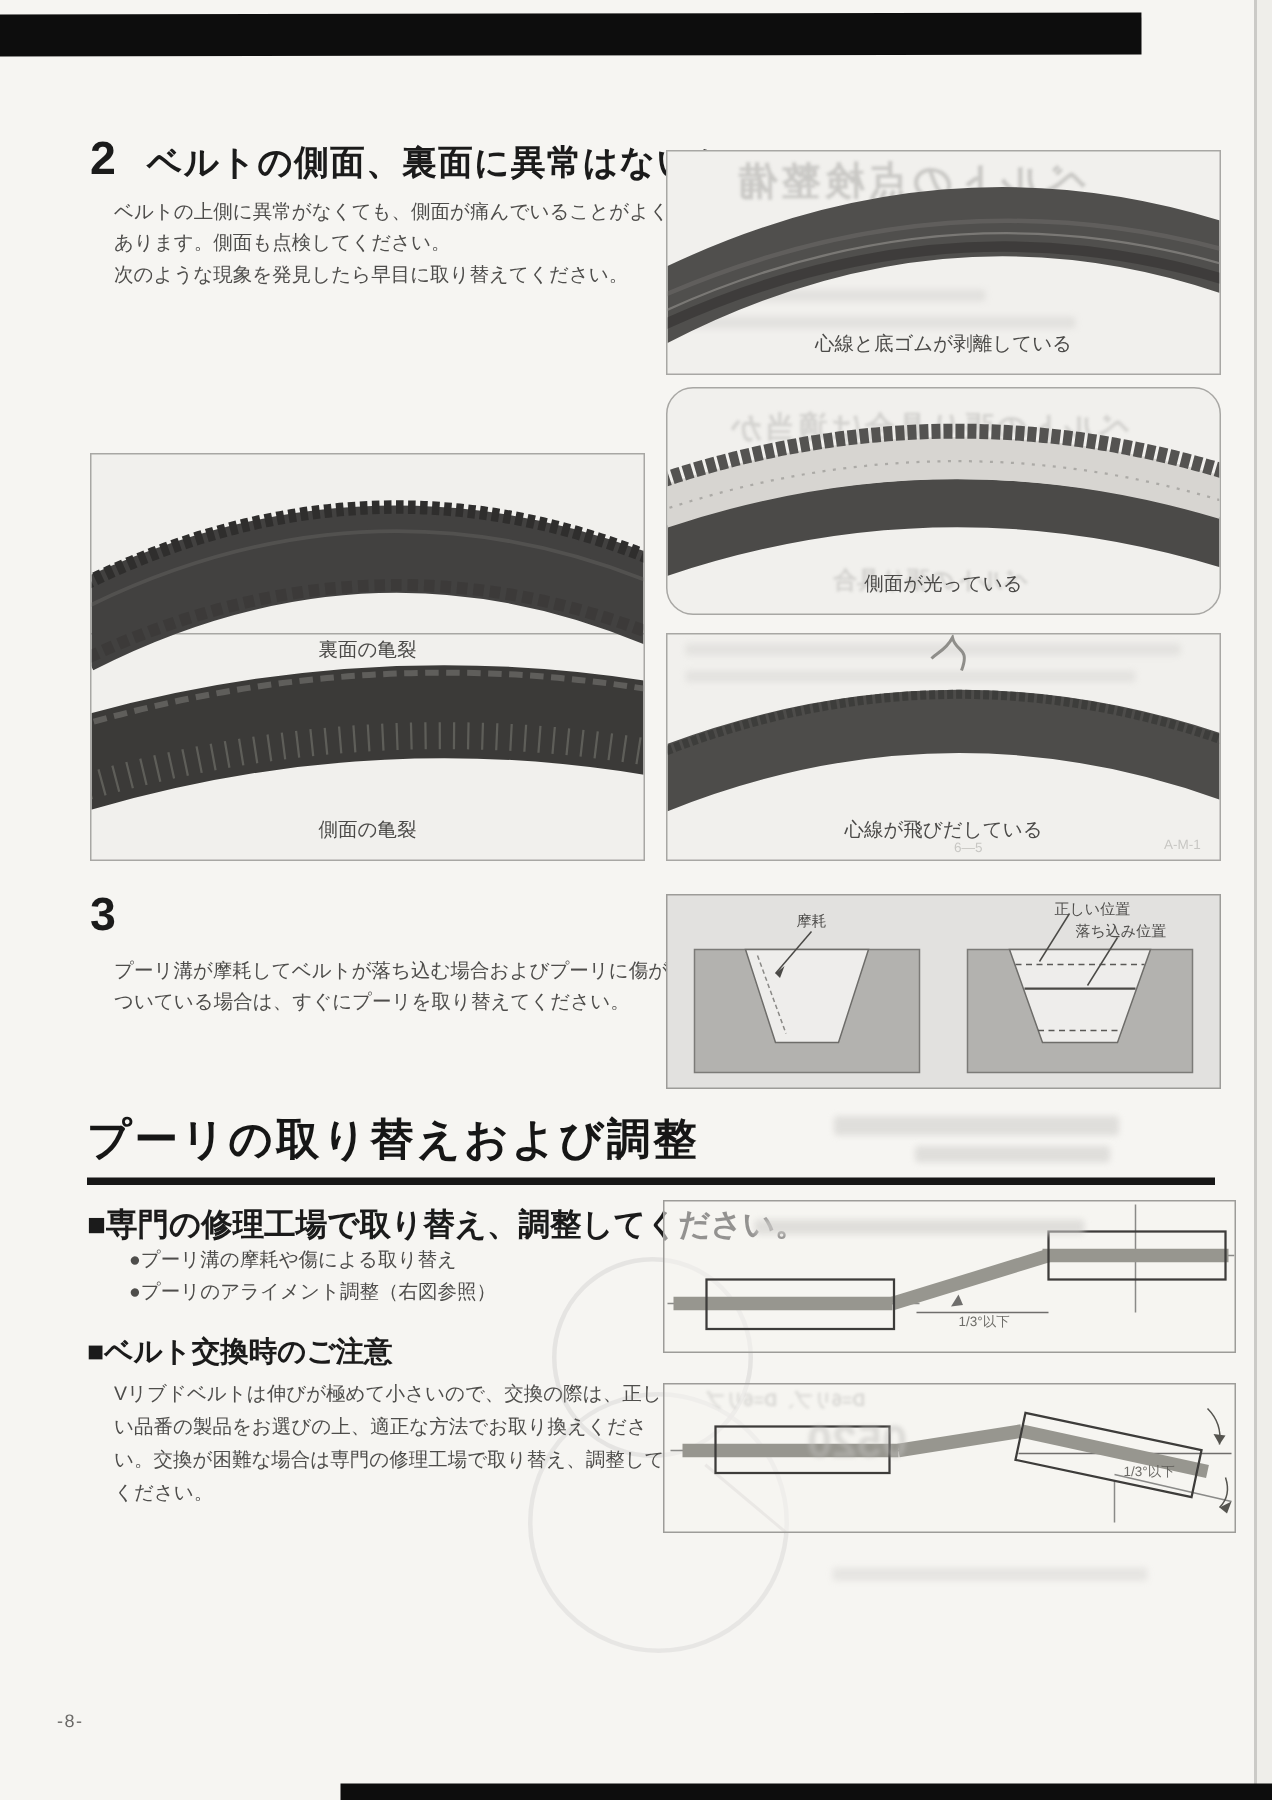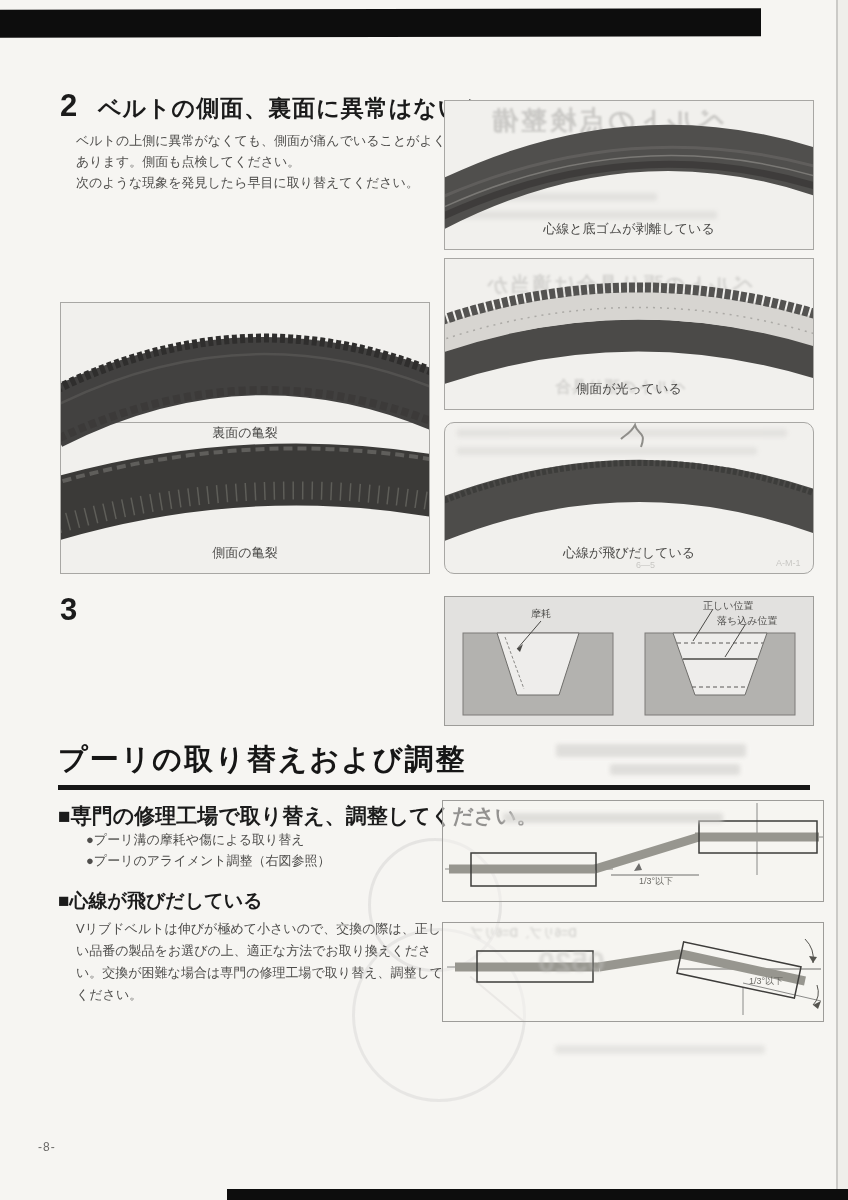--- a/index.html
+++ b/index.html
@@ -70,53 +70,54 @@
   <div class="photo" style="left:60px;top:258px;width:368px;height:150px;margin-top:44px;">
     <svg width="368" height="150" viewBox="0 0 368 150">
       <path d="M-12,118 Q184,18 380,100" stroke="#424140" stroke-width="58" fill="none"></path>
       <path d="M-12,90 Q184,-10 380,72" stroke="#2f2e2d" stroke-width="9" fill="none" stroke-dasharray="5 3"></path>
       <path d="M-12,106 Q184,6 380,88" stroke="#5d5c5a" stroke-width="2.5" fill="none" opacity=".6"></path>
       <path d="M-12,140 Q184,44 380,122" stroke="#353432" stroke-width="8" fill="none" opacity=".5" stroke-dasharray="7 4"></path>
     </svg>
     <div class="caption">裏面の亀裂</div>
   </div>
 
-  <div class="photo" style="left:444px;top:258px;width:368px;height:150px;">
+  <div class="photo" style="left:444px;top:258px;width:368px;height:150px;border-radius:18px;">
     <span class="ghost" style="left:40px;top:12px;font-size:20px;letter-spacing:2px;opacity:.6;">ベルトの張り具合は適当か</span>
     <span class="ghost" style="left:110px;top:118px;font-size:16px;opacity:.6;">ベルトの張り具合</span>
     <svg width="368" height="150" viewBox="0 0 368 150">
       <path d="M-12,112 Q184,44 380,106" stroke="#4b4a48" stroke-width="32" fill="none"></path>
       <path d="M-12,82 Q184,14 380,76" stroke="#d7d5d1" stroke-width="28" fill="none"></path>
       <path d="M-12,64 Q184,-4 380,58" stroke="#545351" stroke-width="10" fill="none" stroke-dasharray="6 2"></path>
       <path d="M-12,84 Q184,16 380,78" stroke="#a09f9b" stroke-width="1.5" fill="none" opacity=".8" stroke-dasharray="2 5"></path>
     </svg>
     <div class="caption">側面が光っている</div>
   </div>
 
   <div class="photo" style="left:60px;top:422px;width:368px;height:150px;">
     <svg width="368" height="150" viewBox="0 0 368 150">
       <path d="M-12,88 Q184,30 380,64" stroke="#3b3a38" stroke-width="62" fill="none"></path>
       <path d="M-12,62 Q184,4 380,38" stroke="#6f6e6b" stroke-width="4" fill="none" stroke-dasharray="9 5" opacity=".7"></path>
       <path d="M-12,104 Q184,46 380,80" stroke="#828179" stroke-width="18" fill="none" stroke-dasharray="1.5 8" opacity=".5"></path>
     </svg>
     <div class="caption">側面の亀裂</div>
   </div>
 
-  <div class="photo" style="left:444px;top:422px;width:368px;height:150px;border-radius:10px;">
+  <div class="photo" style="left:444px;top:422px;width:368px;height:150px;">
     <div class="ghost-bar" style="left:12px;top:6px;width:330px;height:8px;opacity:.45;"></div>
     <div class="ghost-bar" style="left:12px;top:24px;width:300px;height:8px;opacity:.45;"></div>
     <svg width="368" height="150" viewBox="0 0 368 150">
       <path d="M-12,100 Q184,20 380,92" stroke="#4d4c4a" stroke-width="42" fill="none"></path>
       <path d="M-12,82 Q184,2 380,74" stroke="#3a3937" stroke-width="6" fill="none" stroke-dasharray="4 2" opacity=".8"></path>
       <path d="M196,24 C202,8 192,12 190,2 C186,10 180,12 176,16" stroke="#8f8e8a" stroke-width="2" fill="none"></path>
     </svg>
     <div class="caption">心線が飛びだしている</div>
   </div>
 
   <div class="abs sec-num" style="left:60px;top:592px;">3</div>
+  <div class="abs body-text" style="left:76px;top:636px;width:372px;">プーリ溝が摩耗してベルトが落ち込む場合およびプーリに傷がついている場合は、すぐにプーリを取り替えてください。</div>
 
   <div class="panel" style="left:444px;top:596px;width:368px;height:128px;">
     <svg width="368" height="128" viewBox="0 0 368 128">
       <rect x="18" y="36" width="150" height="82" fill="#b3b2af" stroke="#7c7b78"></rect>
       <polygon points="52,36 134,36 114,98 72,98" fill="#eeedeb" stroke="#6e6d6a"></polygon>
       <path d="M60,40 L79,92" stroke="#8a8986" stroke-width="1" stroke-dasharray="3 2" fill="none"></path>
       <rect x="200" y="36" width="150" height="82" fill="#b3b2af" stroke="#7c7b78"></rect>
       <polygon points="228,36 322,36 300,98 250,98" fill="#eeedeb" stroke="#6e6d6a"></polygon>
       <line x1="232" y1="46" x2="318" y2="46" stroke="#5a5956" stroke-width="1" stroke-dasharray="4 3"></line>
       <line x1="238" y1="62" x2="312" y2="62" stroke="#4a4946" stroke-width="1.5"></line>
@@ -131,21 +132,21 @@
     <span class="small-label" style="left:272px;top:17px;">落ち込み位置</span>
   </div>
 
   <div class="abs heading-big" style="left:58px;top:740px;">プーリの取り替えおよび調整</div>
   <div class="rule" style="left:58px;top:785px;width:752px;height:5px;"></div>
 
   <div class="abs sub-head" style="left:58px;top:802px;font-size:21px;">■専門の修理工場で取り替え、調整してください。</div>
   <div class="abs bullet" style="left:86px;top:831px;">●プーリ溝の摩耗や傷による取り替え</div>
   <div class="abs bullet" style="left:86px;top:852px;">●プーリのアライメント調整（右図参照）</div>
 
-  <div class="abs sub-head" style="left:58px;top:888px;font-size:19px;">■心線が飛びだしている</div>
+  <div class="abs sub-head" style="left:58px;top:888px;font-size:19px;">■ベルト交換時のご注意</div>
   <div class="abs body-text" style="left:76px;top:918px;width:374px;line-height:22px;">Vリブドベルトは伸びが極めて小さいので、交換の際は、正しい品番の製品をお選びの上、適正な方法でお取り換えください。交換が困難な場合は専門の修理工場で取り替え、調整してください。</div>
 
   <div class="diag-box" style="left:442px;top:800px;width:380px;height:100px;">
     <div class="ghost-bar" style="left:60px;top:12px;width:220px;height:10px;"></div>
     <svg width="380" height="100" viewBox="0 0 380 100">
       <line x1="2" y1="68" x2="170" y2="68" stroke="#8a8a88" stroke-width="1"></line>
       <line x1="250" y1="36" x2="380" y2="36" stroke="#8a8a88" stroke-width="1"></line>
       <line x1="314" y1="2" x2="314" y2="74" stroke="#8a8a88" stroke-width="1"></line>
       <path d="M6,68 L152,68" stroke="#97968f" stroke-width="9" fill="none"></path>
       <path d="M152,68 L256,36" stroke="#97968f" stroke-width="9" fill="none"></path>

